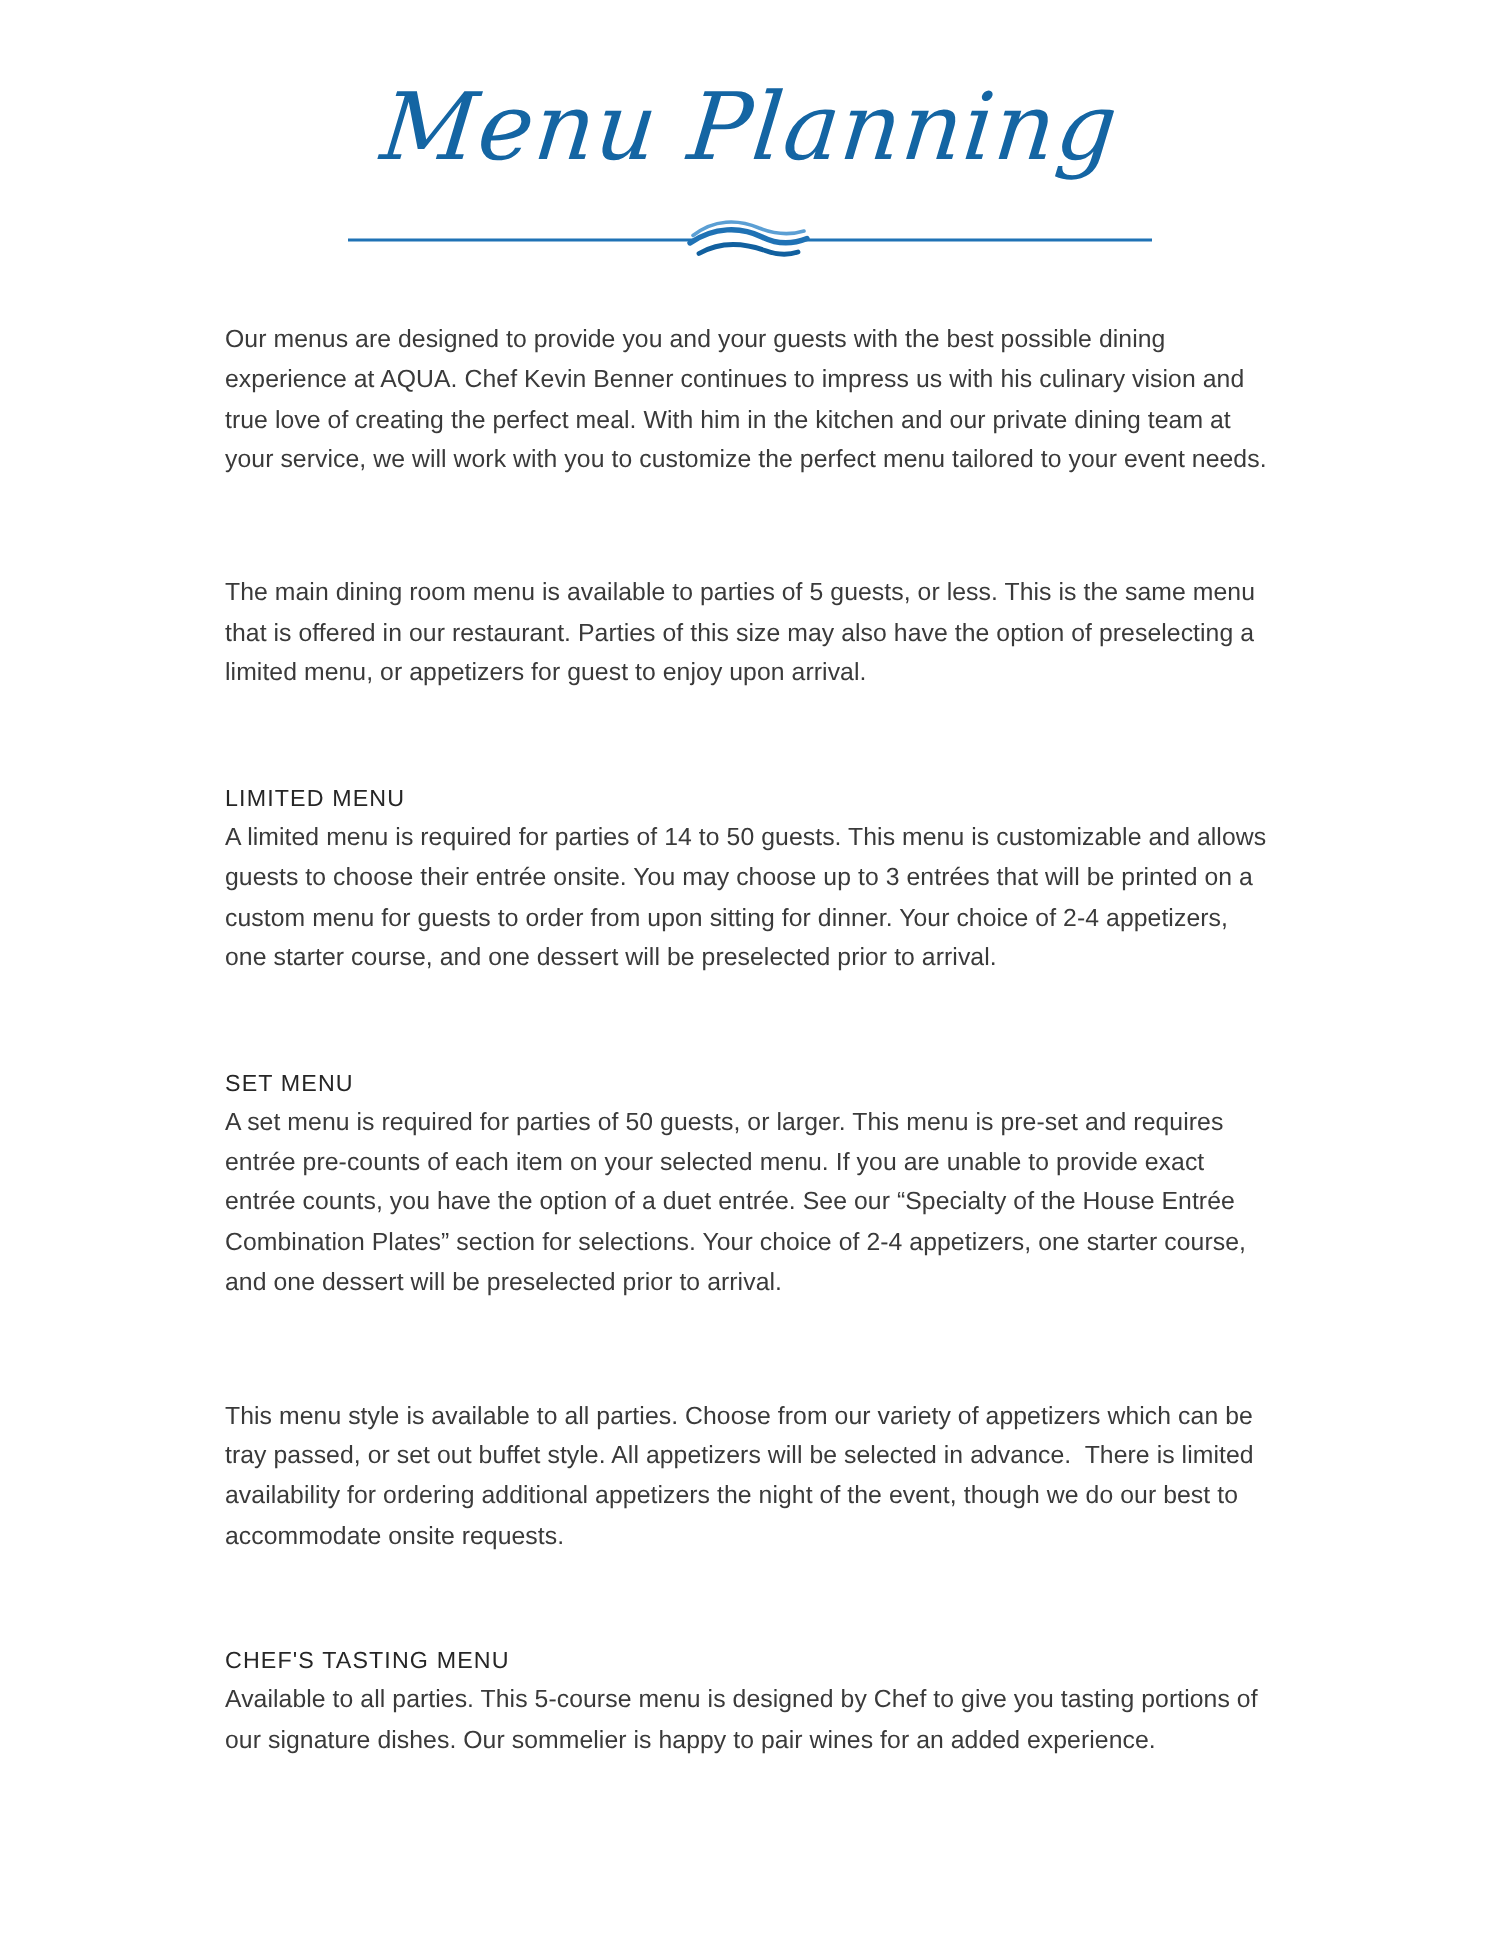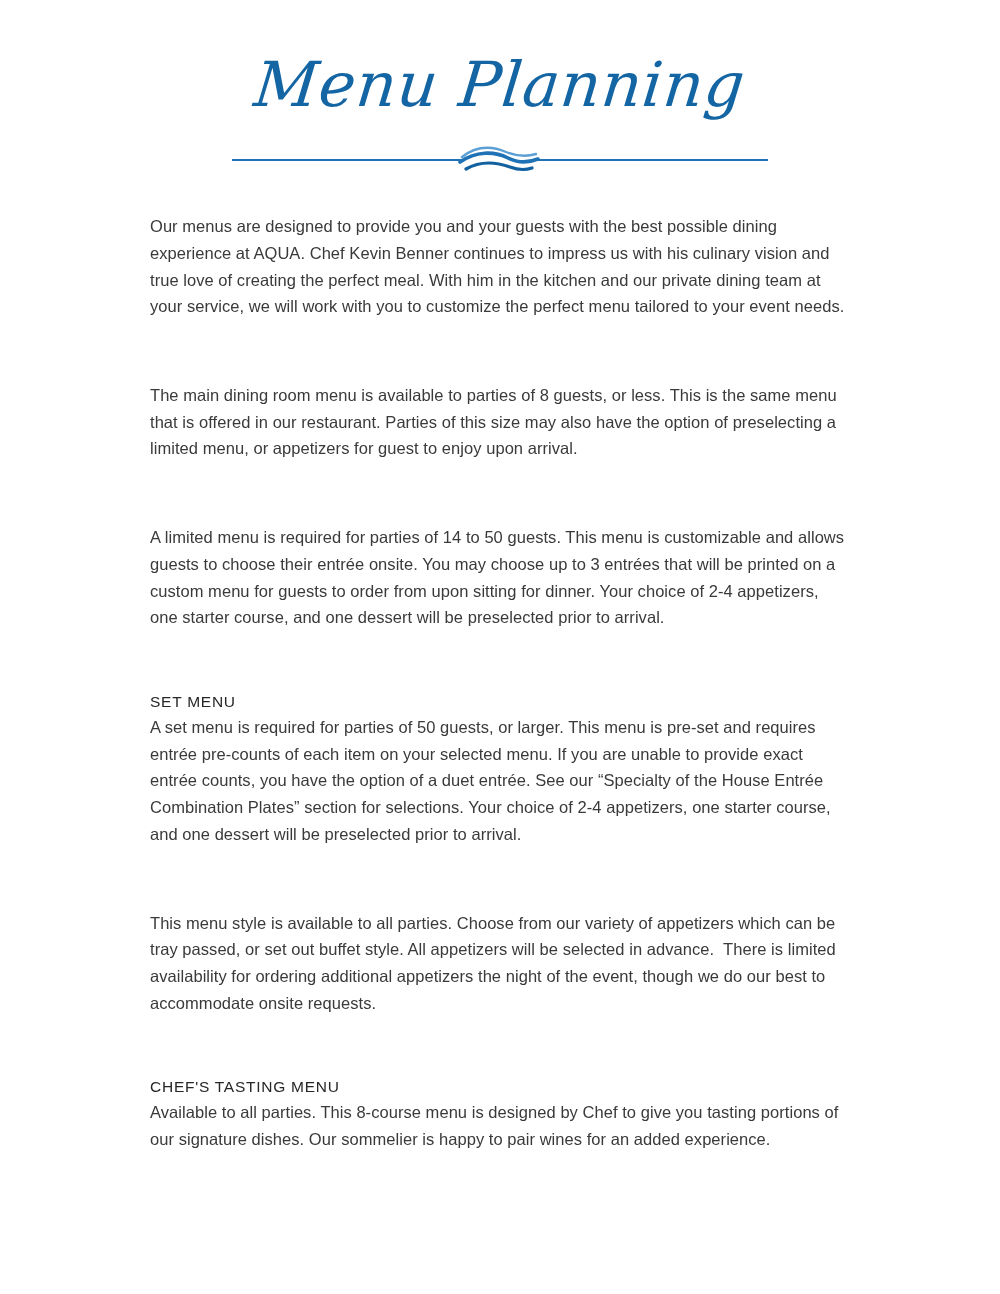--- a/index.html
+++ b/index.html
@@ -108,35 +108,36 @@
       </div>
       <div class="divider-rule right"></div>
     </div>
   </div>
 
   <div class="content">
 
     <p class="intro">Our menus are designed to provide you and your guests with the best possible dining experience at AQUA. Chef Kevin Benner continues to impress us with his culinary vision and true love of creating the perfect meal. With him in the kitchen and our private dining team at your service, we will work with you to customize the perfect menu tailored to your event needs.</p>
 
     <div class="section">
-      <p class="section-body">The main dining room menu is available to parties of 8 guests, or less. This is the same menu that is offered in our restaurant. Parties of this size may also have the option of preselecting a limited menu, or appetizers for guest to enjoy upon arrival.</p>
+      <p class="section-body">The main dining room menu is available to parties of 5 guests, or less. This is the same menu that is offered in our restaurant. Parties of this size may also have the option of preselecting a limited menu, or appetizers for guest to enjoy upon arrival.</p>
     </div>
 
     <div class="section">
+      <h2 class="section-heading">LIMITED MENU</h2>
       <p class="section-body">A limited menu is required for parties of 14 to 50 guests. This menu is customizable and allows guests to choose their entrée onsite. You may choose up to 3 entrées that will be printed on a custom menu for guests to order from upon sitting for dinner. Your choice of 2-4 appetizers, one starter course, and one dessert will be preselected prior to arrival.</p>
     </div>
 
     <div class="section">
       <h2 class="section-heading">SET MENU</h2>
       <p class="section-body">A set menu is required for parties of 50 guests, or larger. This menu is pre-set and requires entrée pre-counts of each item on your selected menu. If you are unable to provide exact entrée counts, you have the option of a duet entrée. See our “Specialty of the House Entrée Combination Plates” section for selections. Your choice of 2-4 appetizers, one starter course, and one dessert will be preselected prior to arrival.</p>
     </div>
 
     <div class="section">
       <p class="section-body">This menu style is available to all parties. Choose from our variety of appetizers which can be tray passed, or set out buffet style. All appetizers will be selected in advance.  There is limited availability for ordering additional appetizers the night of the event, though we do our best to accommodate onsite requests.</p>
     </div>
 
     <div class="section">
       <h2 class="section-heading">CHEF'S TASTING MENU</h2>
-      <p class="section-body">Available to all parties. This 8-course menu is designed by Chef to give you tasting portions of our signature dishes. Our sommelier is happy to pair wines for an added experience.</p>
+      <p class="section-body">Available to all parties. This 5-course menu is designed by Chef to give you tasting portions of our signature dishes. Our sommelier is happy to pair wines for an added experience.</p>
     </div>
 
   </div>
 </div>
 
 </body></html>

